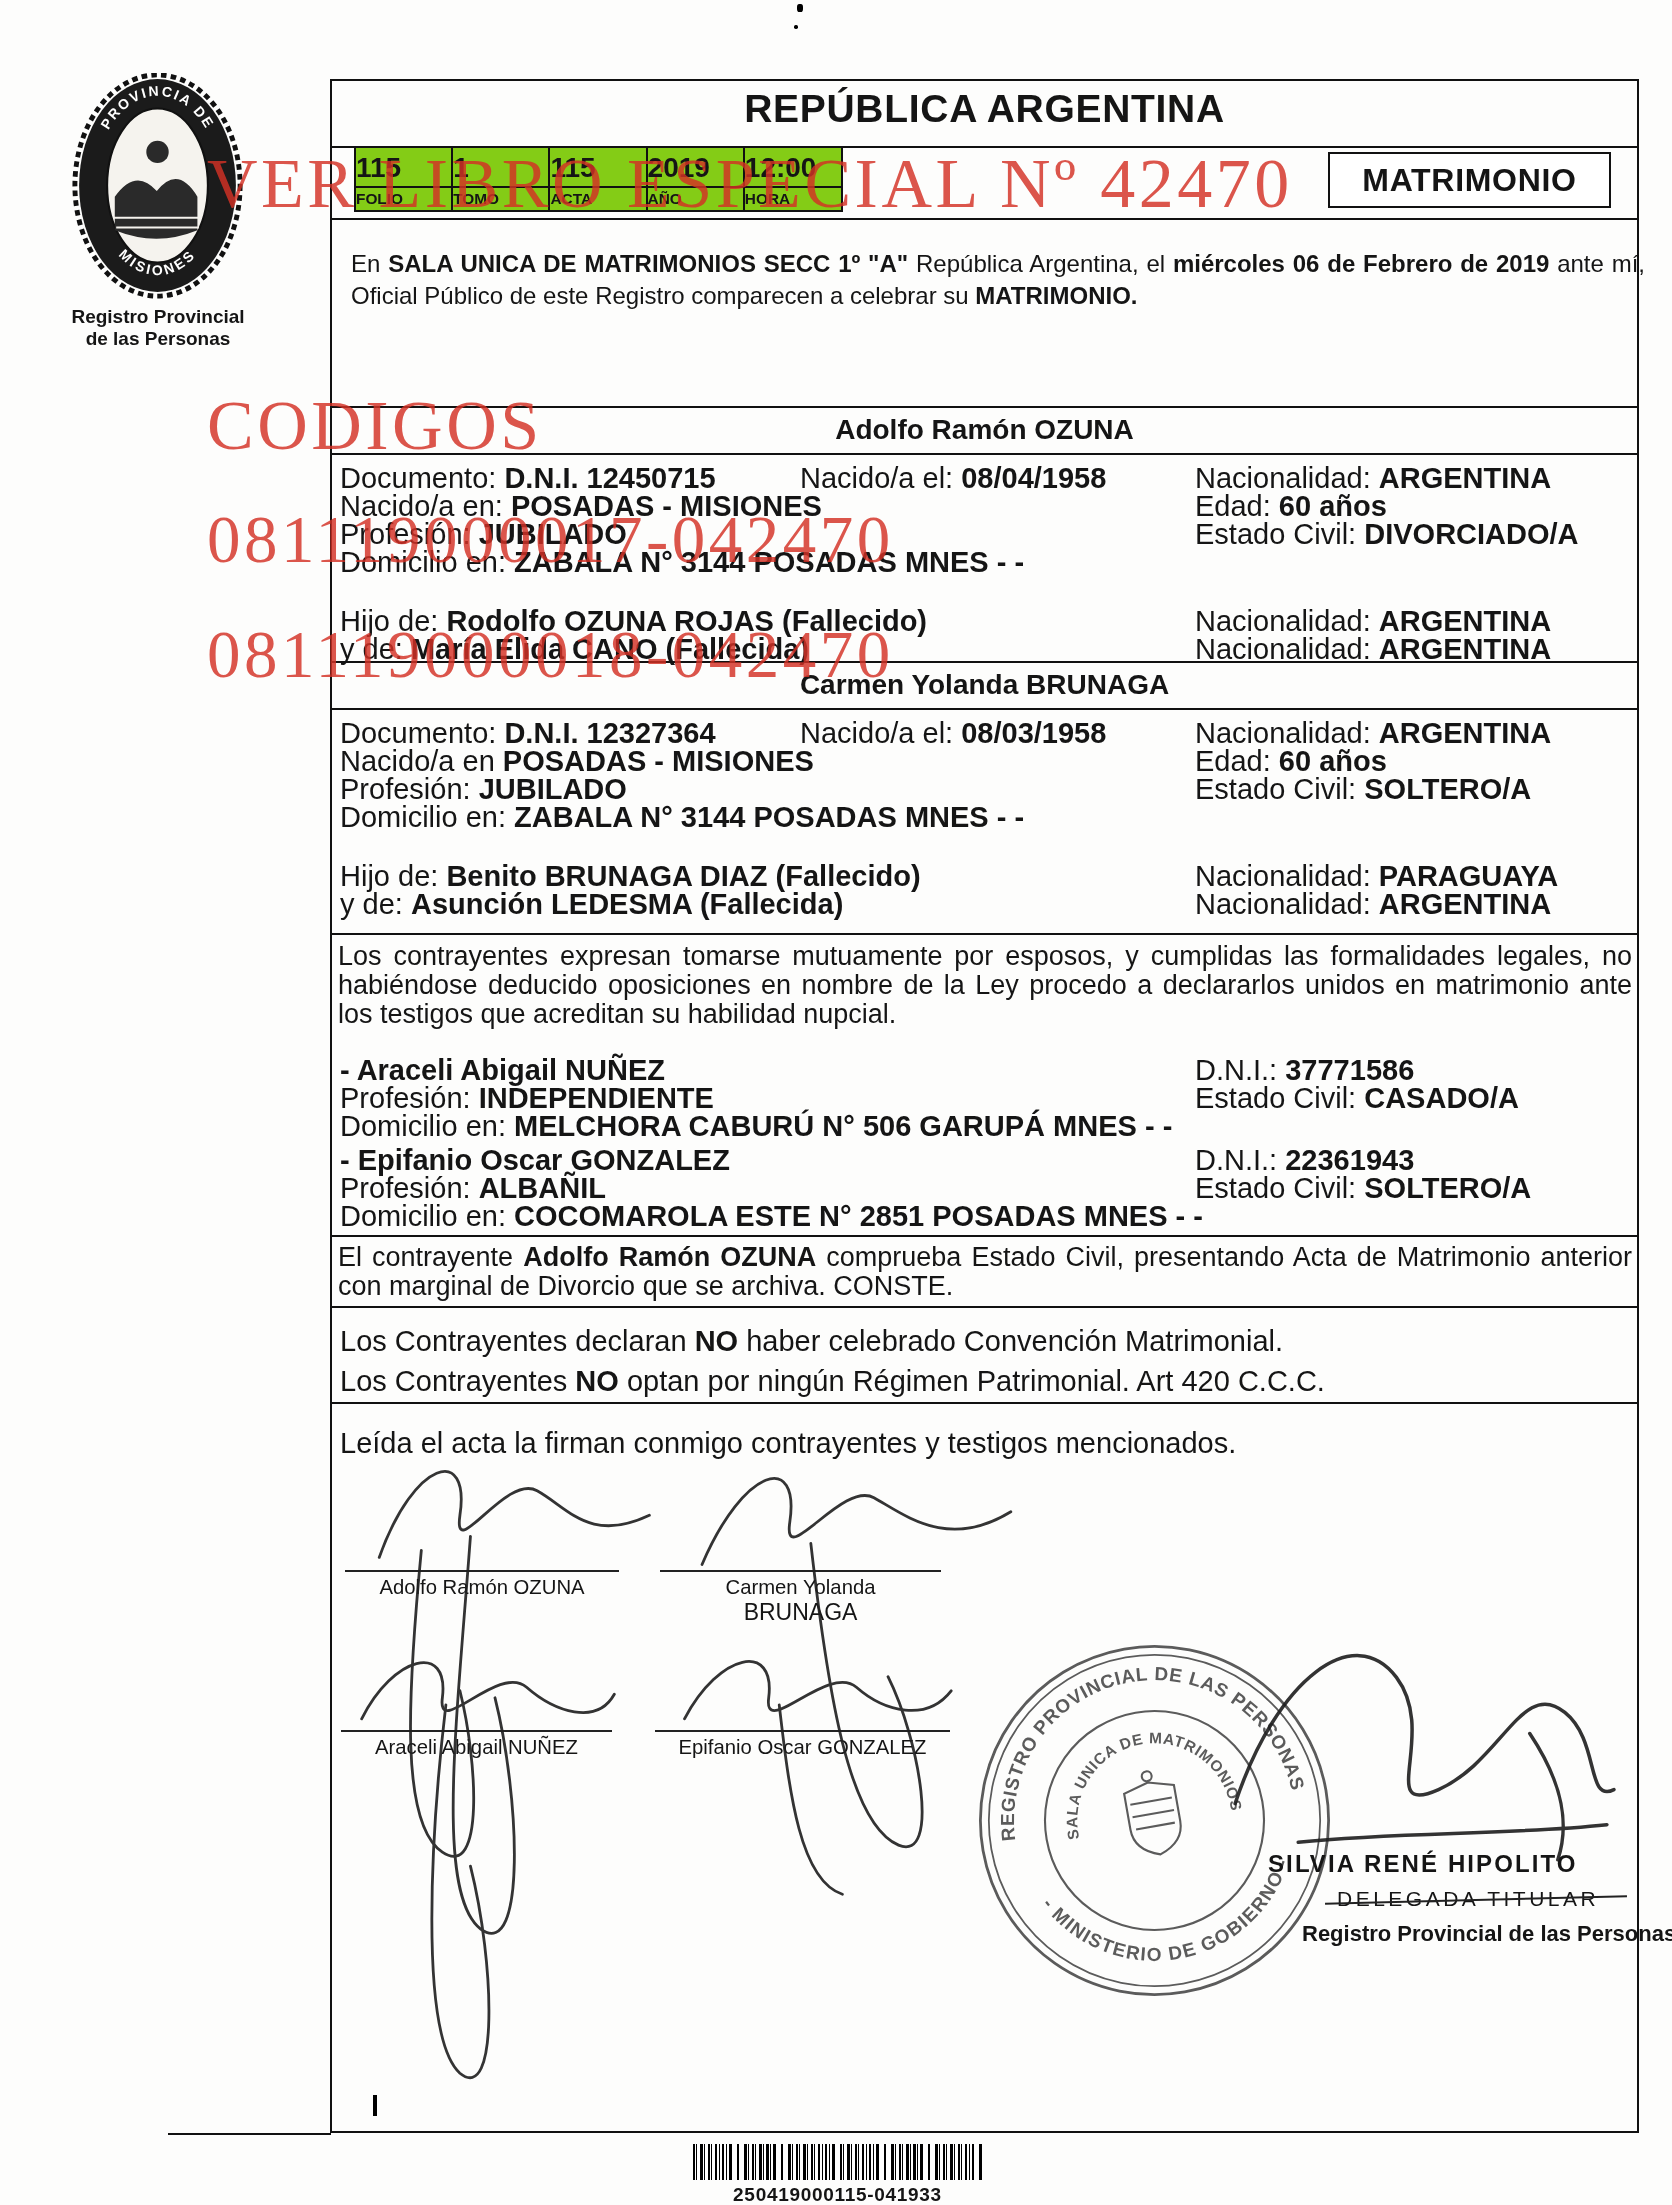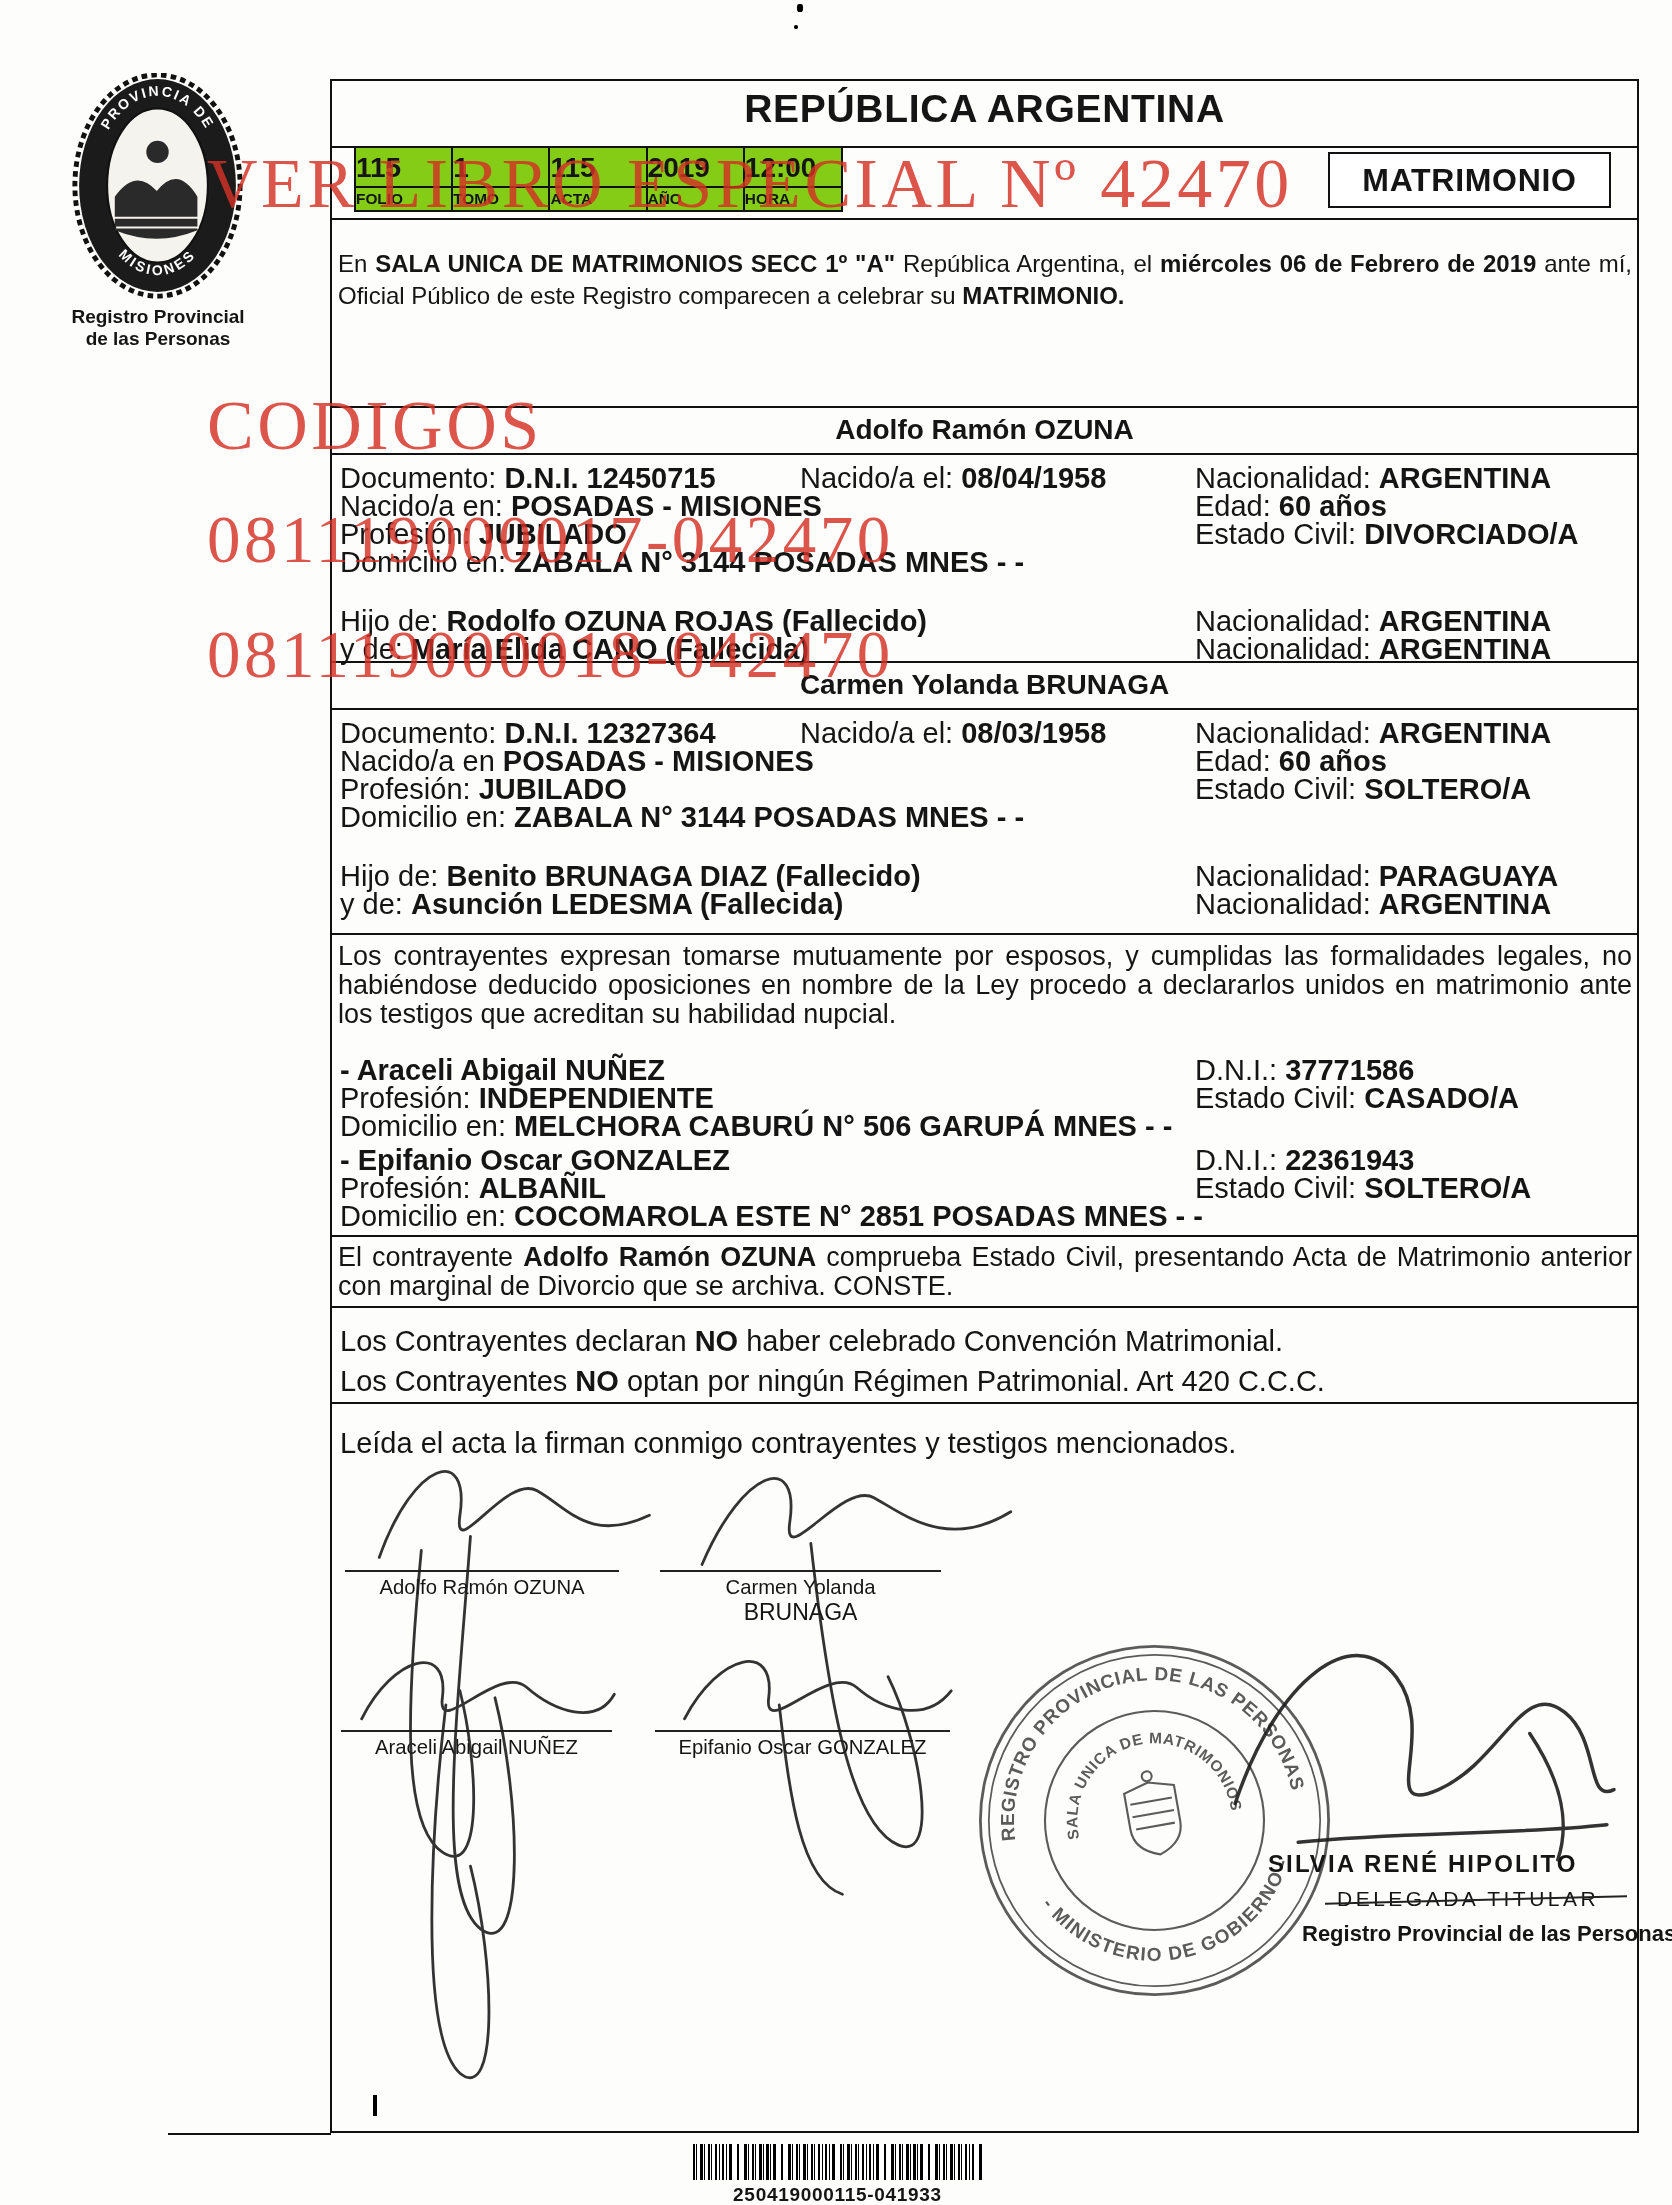--- a/index.html
+++ b/index.html
@@ -15,21 +15,21 @@
                font-size:39px; font-weight:700; letter-spacing:0.7px; }
 
   .meta-strip { position:absolute; left:354px; top:146px; display:flex; }
   .meta-cell { width:100px; border:2.8px solid #111; margin-right:-2.8px; text-align:left; background:#84cc16; }
   .meta-value { font-size:28px; font-weight:700; padding:3.5px 0 2.1px; min-height:36px; }
   .meta-label { font-size:15.4px; font-weight:700; border-top:2.1px solid #111; padding:2.1px 0 2.8px; }
 
   .matrimonio-box { position:absolute; left:1328px; top:152px; width:283px; height:56px; border:2.8px solid #111;
                     text-align:center; font-size:32px; font-weight:700; line-height:52px; letter-spacing:0.7px; background:#fff; }
 
-  .intro { position:absolute; left:338px; top:248px; width:1294px; font-size:24px; line-height:32px; text-align:justify; }
+  .intro { position:absolute; left:351px; top:248px; width:1294px; font-size:24px; line-height:32px; text-align:justify; }
 
   .band { position:absolute; left:330px; width:1309px; border-top:2.8px solid #111; border-bottom:2.8px solid #111;
           text-align:center; font-size:28px; font-weight:700; padding:6.3px 0; }
 
   .line { position:absolute; left:340px; width:1294px; font-size:29px; white-space:nowrap; }
   .line .c2 { position:absolute; left:460px; }
   .line .c3 { position:absolute; left:855px; }
   .lab { font-weight:400; }
   .val { font-weight:700; }
 

